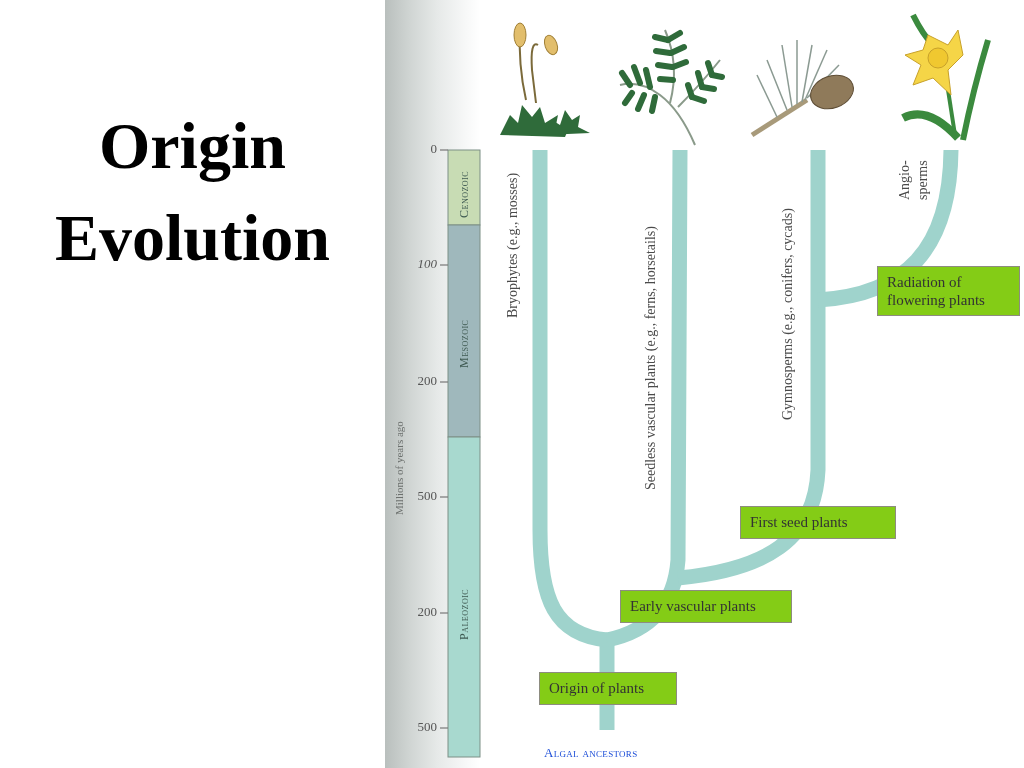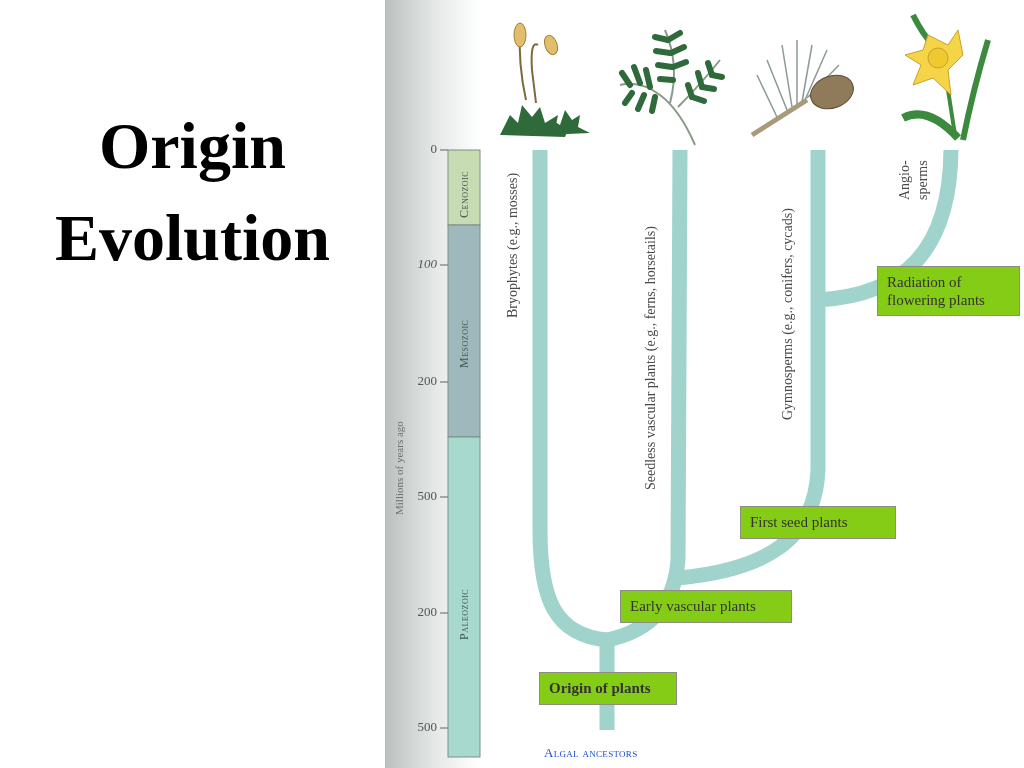--- a/index.html
+++ b/index.html
@@ -140,16 +140,16 @@
   <div class="vlabel" style="left: 395px; top: 420px;">Gymnosperms (e.g., conifers, cycads)</div>
   <div class="vlabel" style="left: 512px; top: 200px;">Angio-</div>
   <div class="vlabel" style="left: 530px; top: 200px;">sperms</div>
 
   <div class="label-box" style="left: 492px; top: 266px; width: 143px;">
     <span>Radiation of</span><br>
     <span>flowering plants</span>
   </div>
   <div class="label-box" style="left: 355px; top: 506px; width: 156px; height: 33px;">First seed plants</div>
   <div class="label-box" style="left: 235px; top: 590px; width: 172px; height: 33px;">Early vascular plants</div>
-  <div class="label-box" style="left: 154px; top: 672px; width: 138px; height: 33px; font-weight: bold;">Origin of plants</div>
+  <div class="label-box" style="left: 154px; top: 672px; width: 138px; height: 33px;">Origin of plants</div>
 
   <div class="algal" style="left: 159px; top: 745px;">Algal ancestors</div>
 </div>
 
 </body></html>

